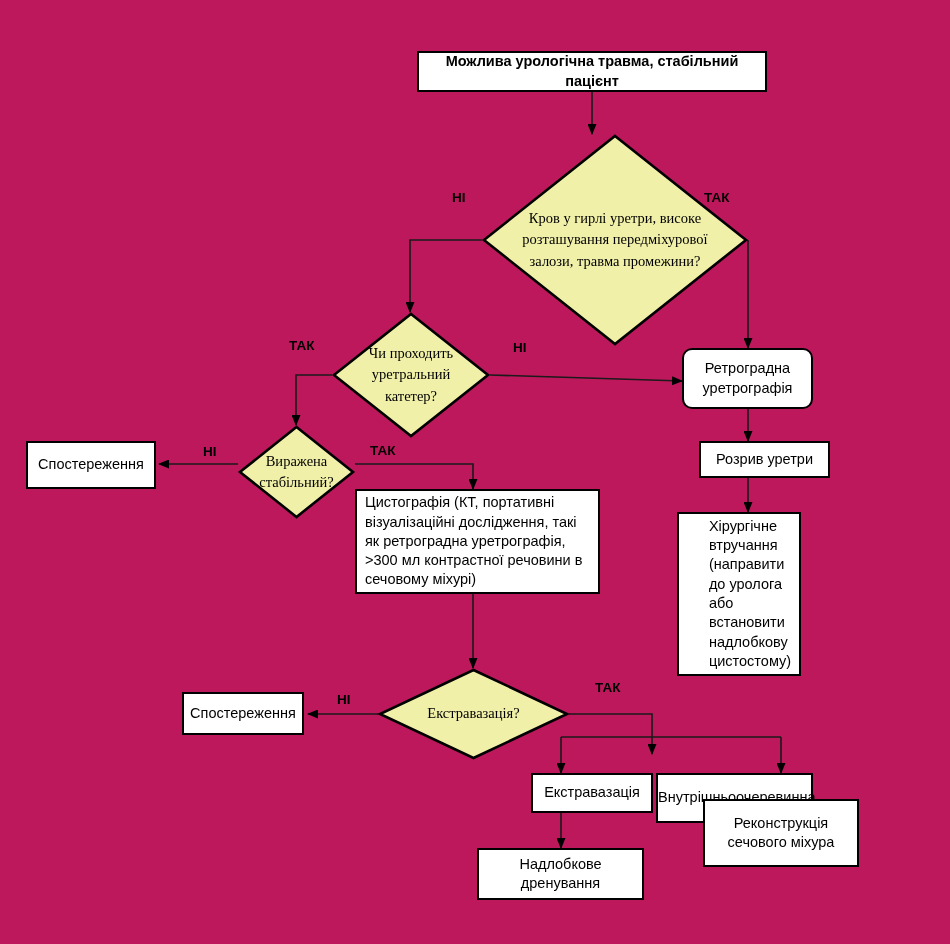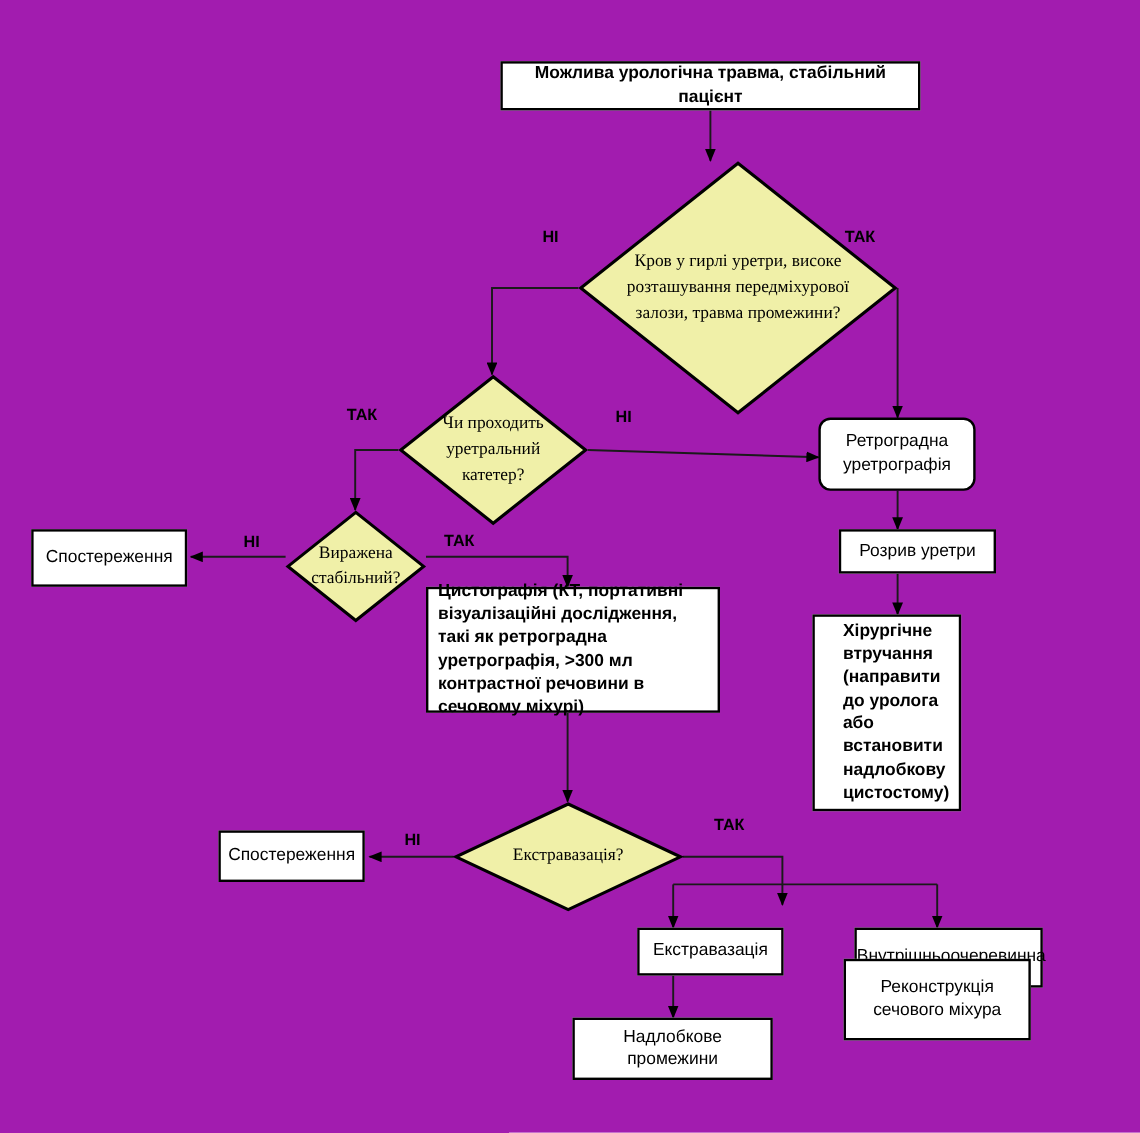--- a/index.html
+++ b/index.html
@@ -8,21 +8,21 @@
     background: #ffffff;
   }
   body {
     font-family: "Liberation Sans", sans-serif;
     color: #000000;
   }
   #canvas {
     position: relative;
     width: 950px;
     height: 944px;
-    background: #a21caf;
+    background: #be185d;
     overflow: hidden;
   }
   svg.wires {
     position: absolute;
     left: 0;
     top: 0;
     width: 950px;
     height: 944px;
     pointer-events: none;
   }
@@ -38,23 +38,22 @@
     background: #ffffff;
     text-align: center;
     line-height: 1.33;
     font-size: 14.5px;
   }
   .box.bold {
     font-weight: bold;
     font-size: 14.5px;
   }
   .box.left {
-    justify-content: flex-end;
+    justify-content: center;
     text-align: left;
-    font-weight: bold;
   }
   .box .inner {
     padding: 2px 8px;
     width: 100%;
   }
   .diamond-wrap {
     position: absolute;
   }
   .diamond-wrap svg {
     position: absolute;
@@ -164,24 +163,24 @@
 
   <div class="node box" style="left:182px; top:692px; width:122px; height:43px;">
     <div class="inner">Спостереження</div>
   </div>
 
   <div class="node box" style="left:500px; top:773px; width:122px; height:40px;margin-left:31px;">
     <div class="inner">Екстравазація</div>
   </div>
 
   <div class="node box" style="left:477px; top:848px; width:167px; height:52px;">
-    <div class="inner">Надлобкове промежини</div>
-  </div>
-
-  <div class="node box" style="left:712px; top:773px; width:157px; height:50px;">
+    <div class="inner">Надлобкове дренування</div>
+  </div>
+
+  <div class="node box" style="left:656px; top:773px; width:157px; height:50px;">
     <div class="inner">Внутрішньоочеревинна</div>
   </div>
 
   <div class="node box" style="left:703px; top:799px; width:156px; height:68px;">
     <div class="inner">Реконструкція сечового міхура</div>
   </div>
 
   <div class="diamond-wrap" style="left:482px; top:134px; width:266px; height:212px;">
     <svg width="266" height="212" viewBox="0 0 266 212">
       <polygon points="133,2 264,106 133,210 2,106" fill="#f0f0a8" stroke="#000000" stroke-width="2.6"></polygon>

